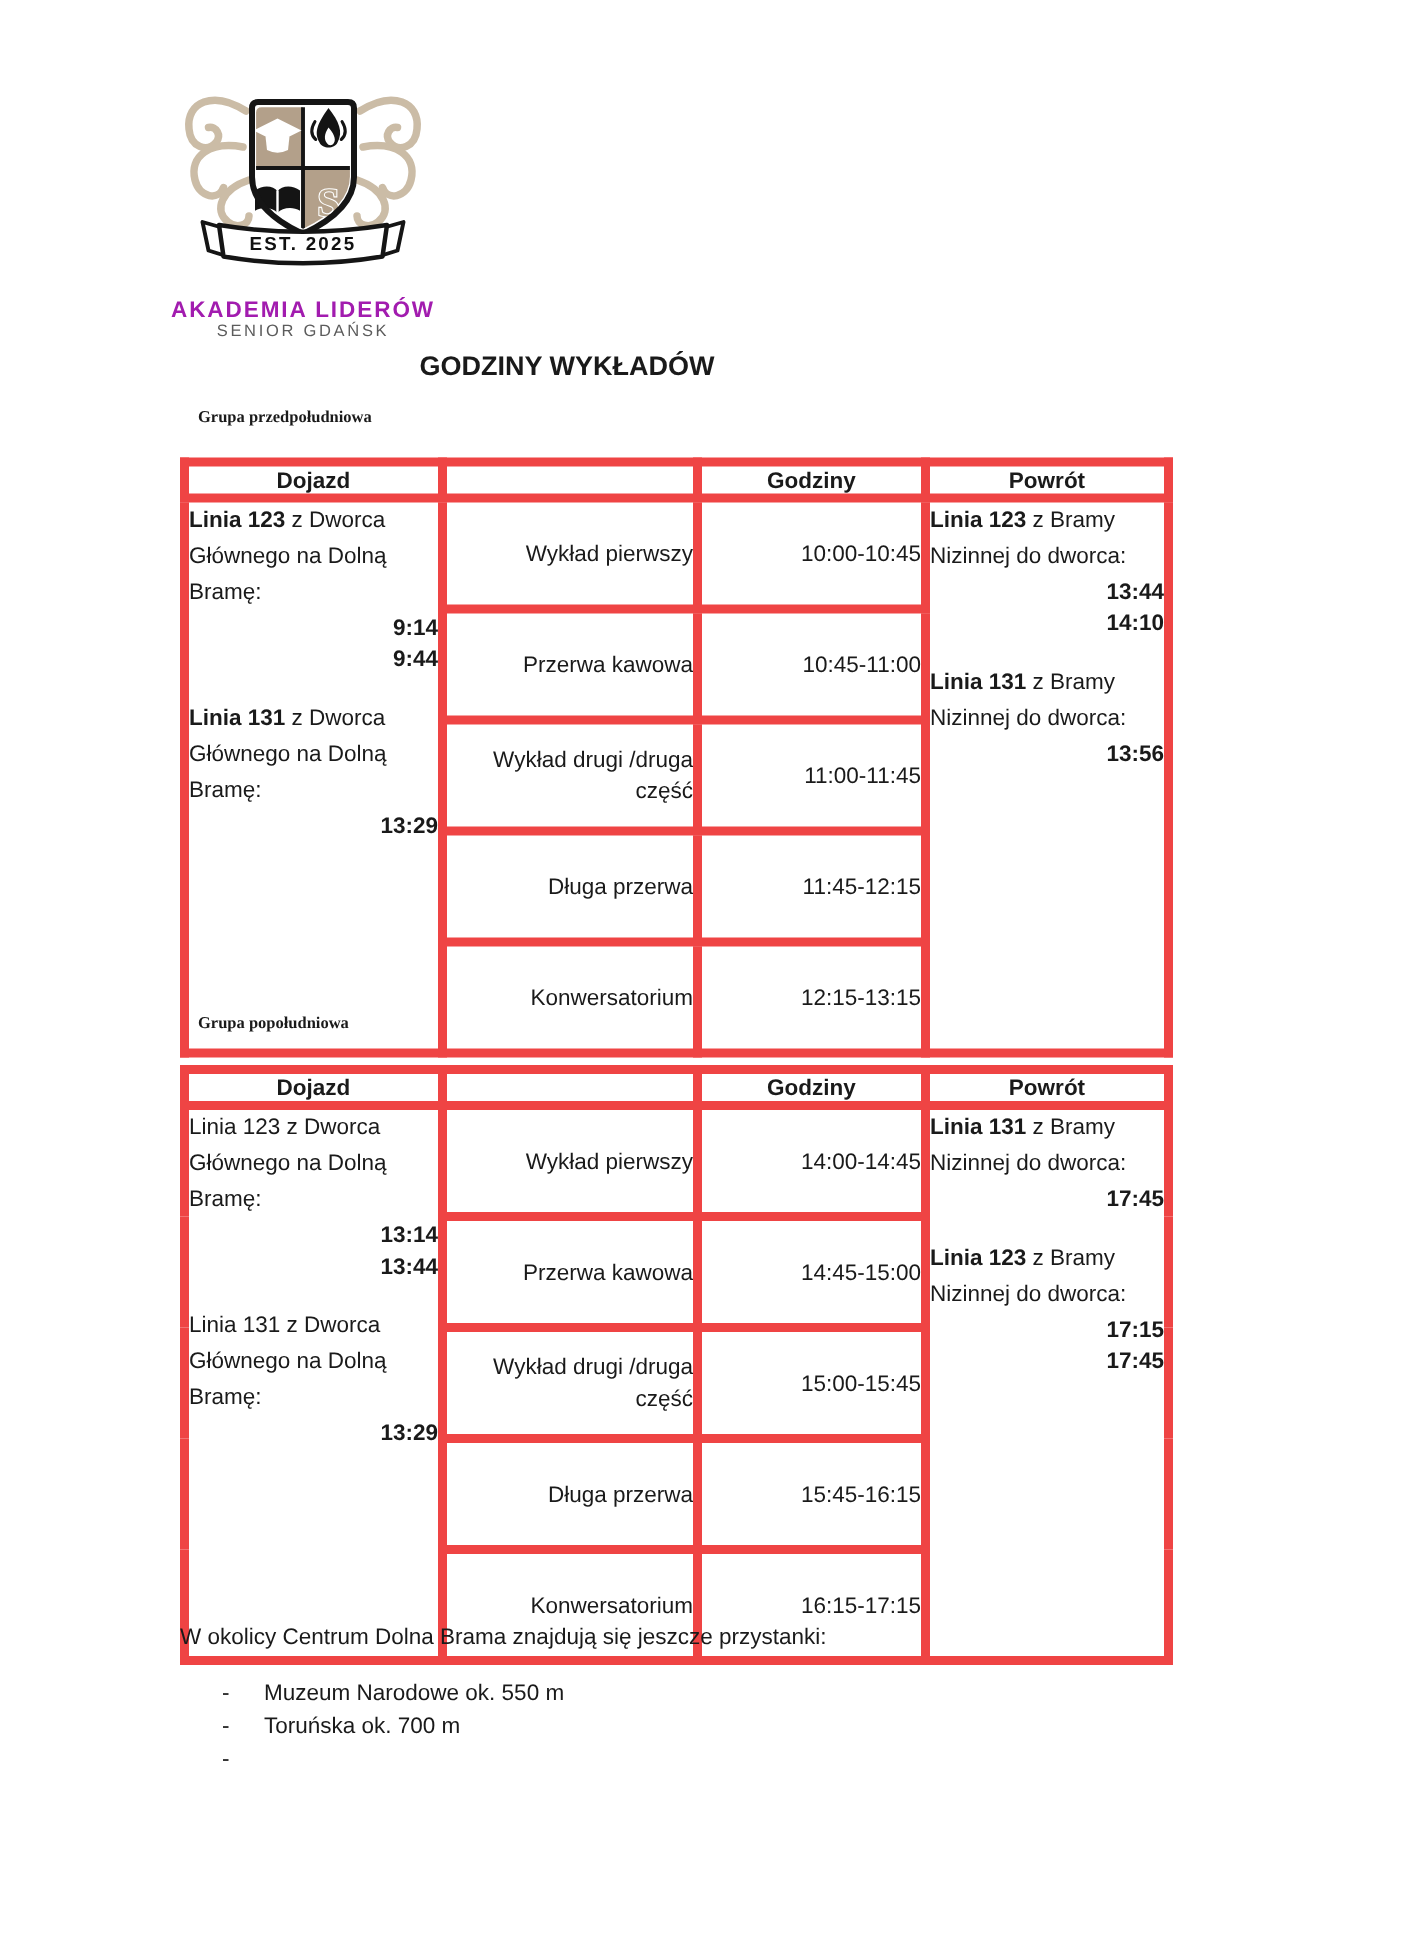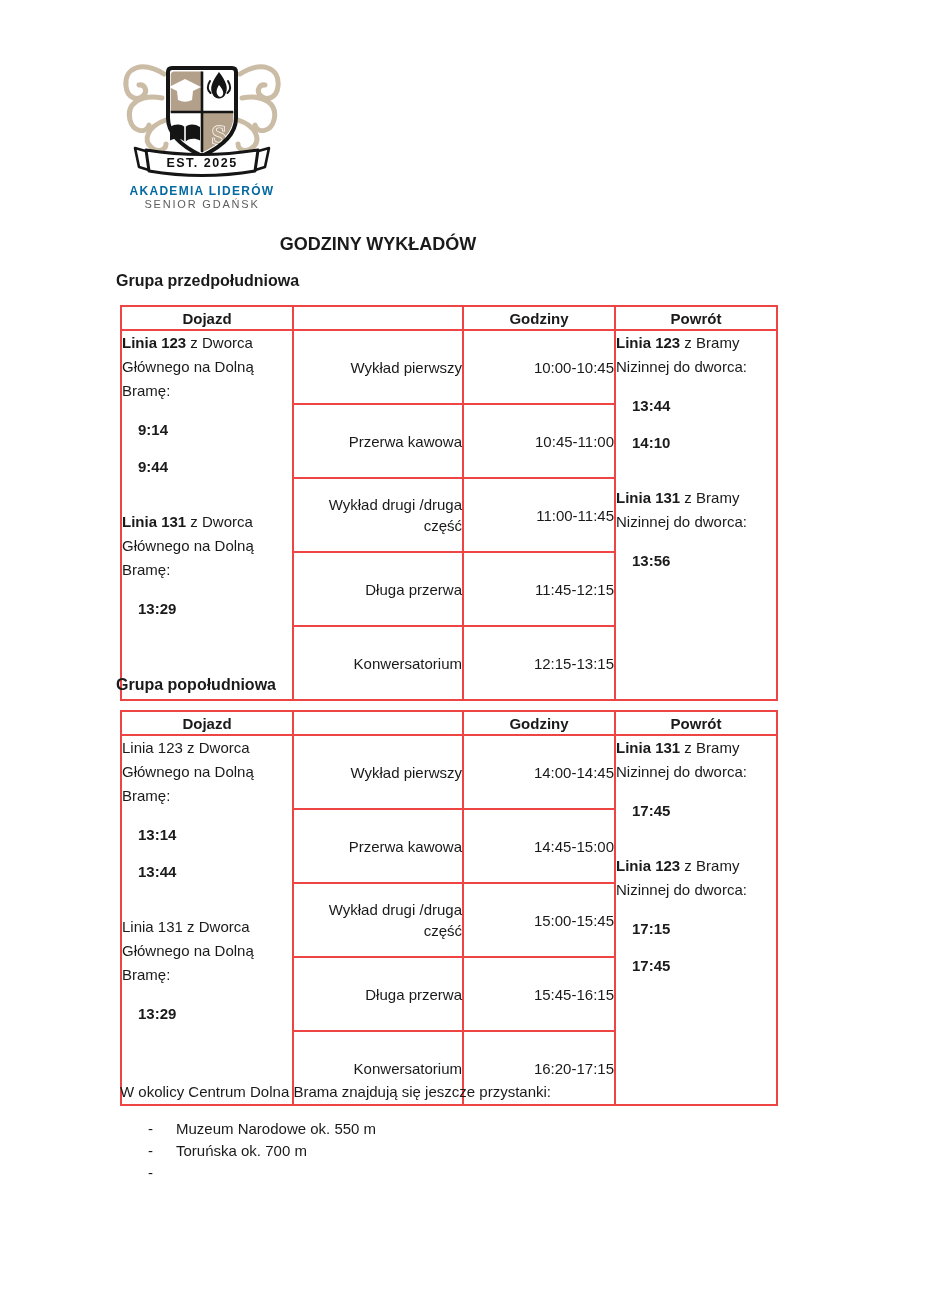--- a/index.html
+++ b/index.html
@@ -2,43 +2,43 @@
 <html><head>
 <meta charset="utf-8">
 <style>
   html,body{margin:0;padding:0;background:#ffffff;}
   .page{
     position:relative;width:940px;height:1298px;background:#ffffff;overflow:hidden;
     font-family:"Liberation Sans","DejaVu Sans",sans-serif;color:#1a1a1a;
   }
   
   .logo{position:absolute;left:112px;top:54px;width:180px;text-align:center;}
-  .logo-name{margin-top:2px;font-size:12px;font-weight:bold;letter-spacing:1.3px;color:#0369a1;white-space:nowrap;}
+  .logo-name{margin-top:15px;font-size:15px;font-weight:bold;letter-spacing:1.3px;color:#a21caf;white-space:nowrap;}
   .logo-sub{font-size:11px;letter-spacing:1.8px;color:#5c5c5c;white-space:nowrap;}
   
   .title{position:absolute;top:234px;left:0;width:756px;margin:0;text-align:center;
          font-size:18px;font-weight:bold;}
-  .section-heading{position:absolute;left:116px;font-size:16px;font-weight:bold;}
+  .section-heading{position:absolute;left:132px;font-size:11px;font-weight:bold;font-family:Liberation Serif, serif;}
   .heading-1{top:272px;}
   .heading-2{top:676px;}
   
   table.sched{position:absolute;left:120px;width:656px;border-collapse:collapse;table-layout:fixed;
               font-size:15px;}
   .table-1{top:305px;}
   .table-2{top:710px;}
-  table.sched th,table.sched td{border:2px solid #ef4444;padding:0;}
+  table.sched th,table.sched td{border:6px solid #ef4444;padding:0;}
   table.sched thead tr{height:24px;}
   table.sched tbody tr{height:74px;}
   th.hdr{font-size:15px;font-weight:bold;text-align:center;}
   td.act,td.time{text-align:right;vertical-align:middle;line-height:21px;padding:0 10px;}
   td.dojazd-cell{vertical-align:top;padding:20px 6px 0 9px;}
   td.powrot-cell{vertical-align:top;padding:124px 4px 0 9px;}
   .lbl{margin:0 0 1px 0;line-height:24px;}
   .lbl b{font-weight:bold;}
-  .tm{margin:16px;line-height:21px;font-weight:bold;}
+  .tm{margin:0;line-height:21px;font-weight:bold;text-align:right;}
   .gap{height:17px;}
   
   .footer-intro{position:absolute;left:120px;top:1083px;font-size:15px;}
   .bullets{position:absolute;left:148px;top:1117px;font-size:15px;}
   .bullet-item{display:flex;height:22px;align-items:center;}
   .dash{width:28px;flex:0 0 28px;}
 </style>
 </head>
 <body>
 
@@ -209,21 +209,21 @@
       <tr>
         <td class="act">Wykład drugi /druga część</td>
         <td class="time">15:00-15:45</td>
       </tr>
       <tr>
         <td class="act">Długa przerwa</td>
         <td class="time">15:45-16:15</td>
       </tr>
       <tr>
         <td class="act">Konwersatorium</td>
-        <td class="time">16:20-17:15</td>
+        <td class="time">16:15-17:15</td>
       </tr>
     </tbody>
   </table>
 
   <div class="footer-intro">W okolicy Centrum Dolna Brama znajdują się jeszcze przystanki:</div>
   <div class="bullets">
     <div class="bullet-item">
       <span class="dash">-</span>
       <span>Muzeum Narodowe ok. 550 m</span>
     </div>

